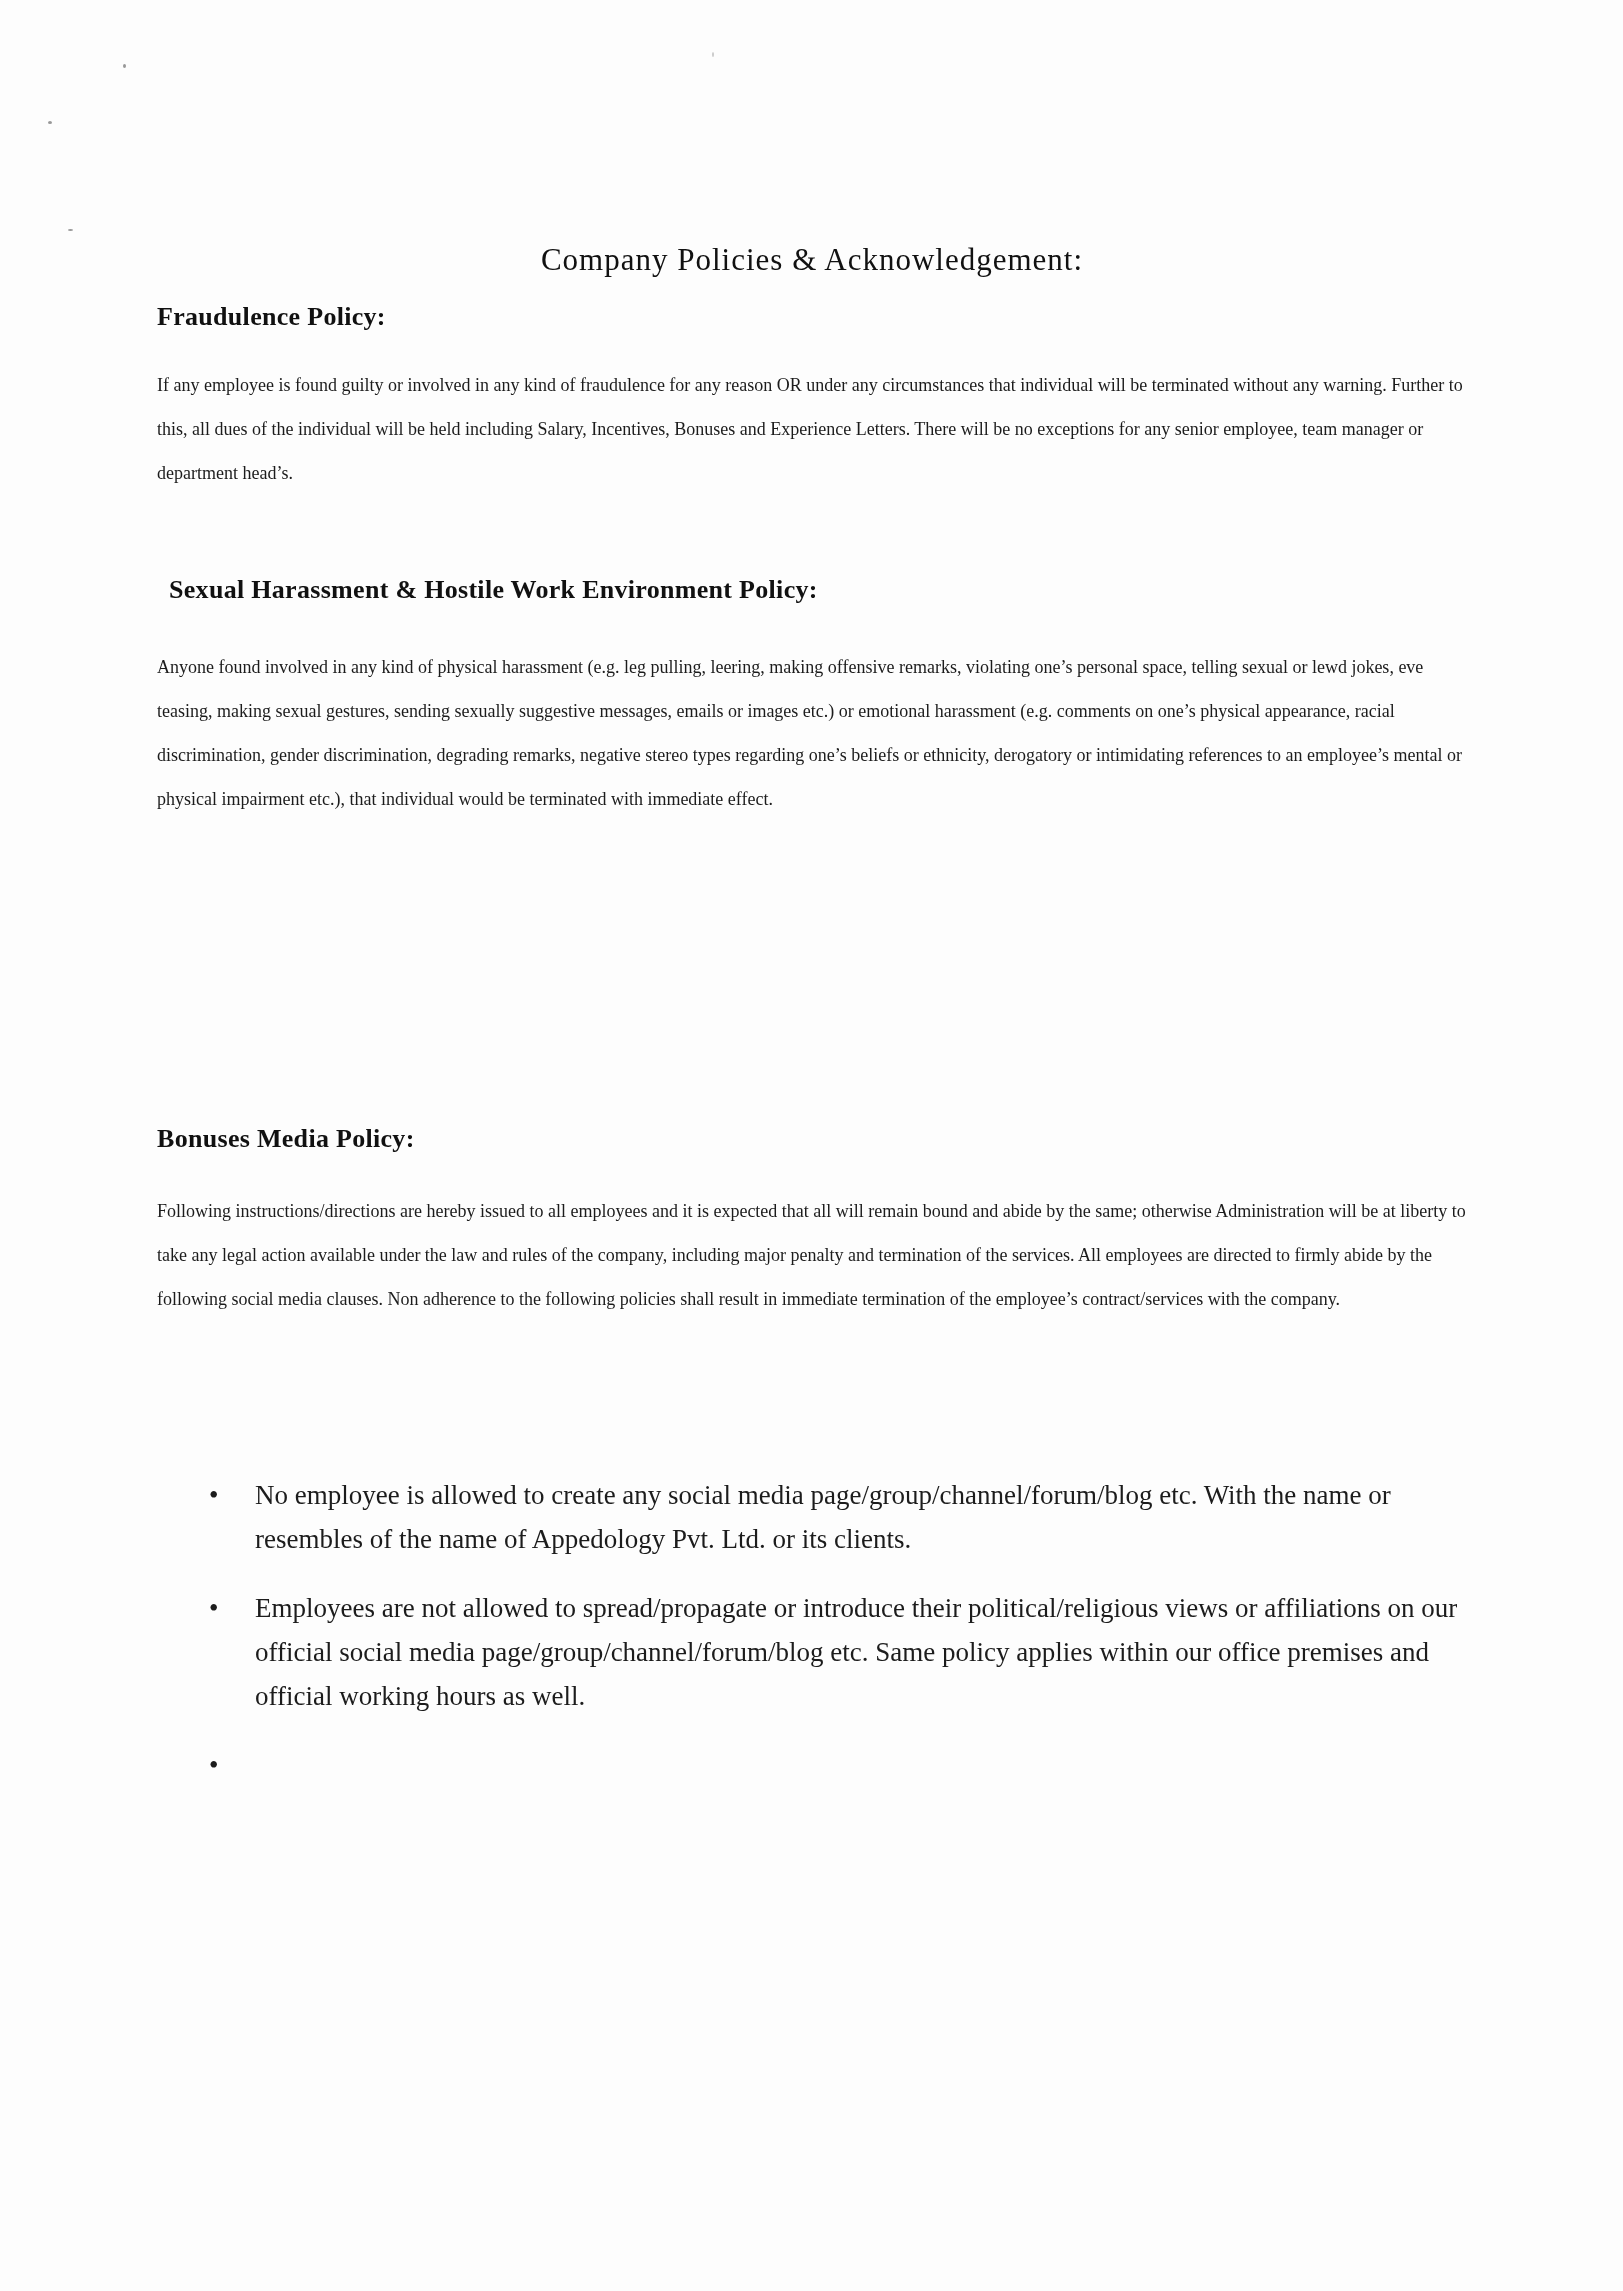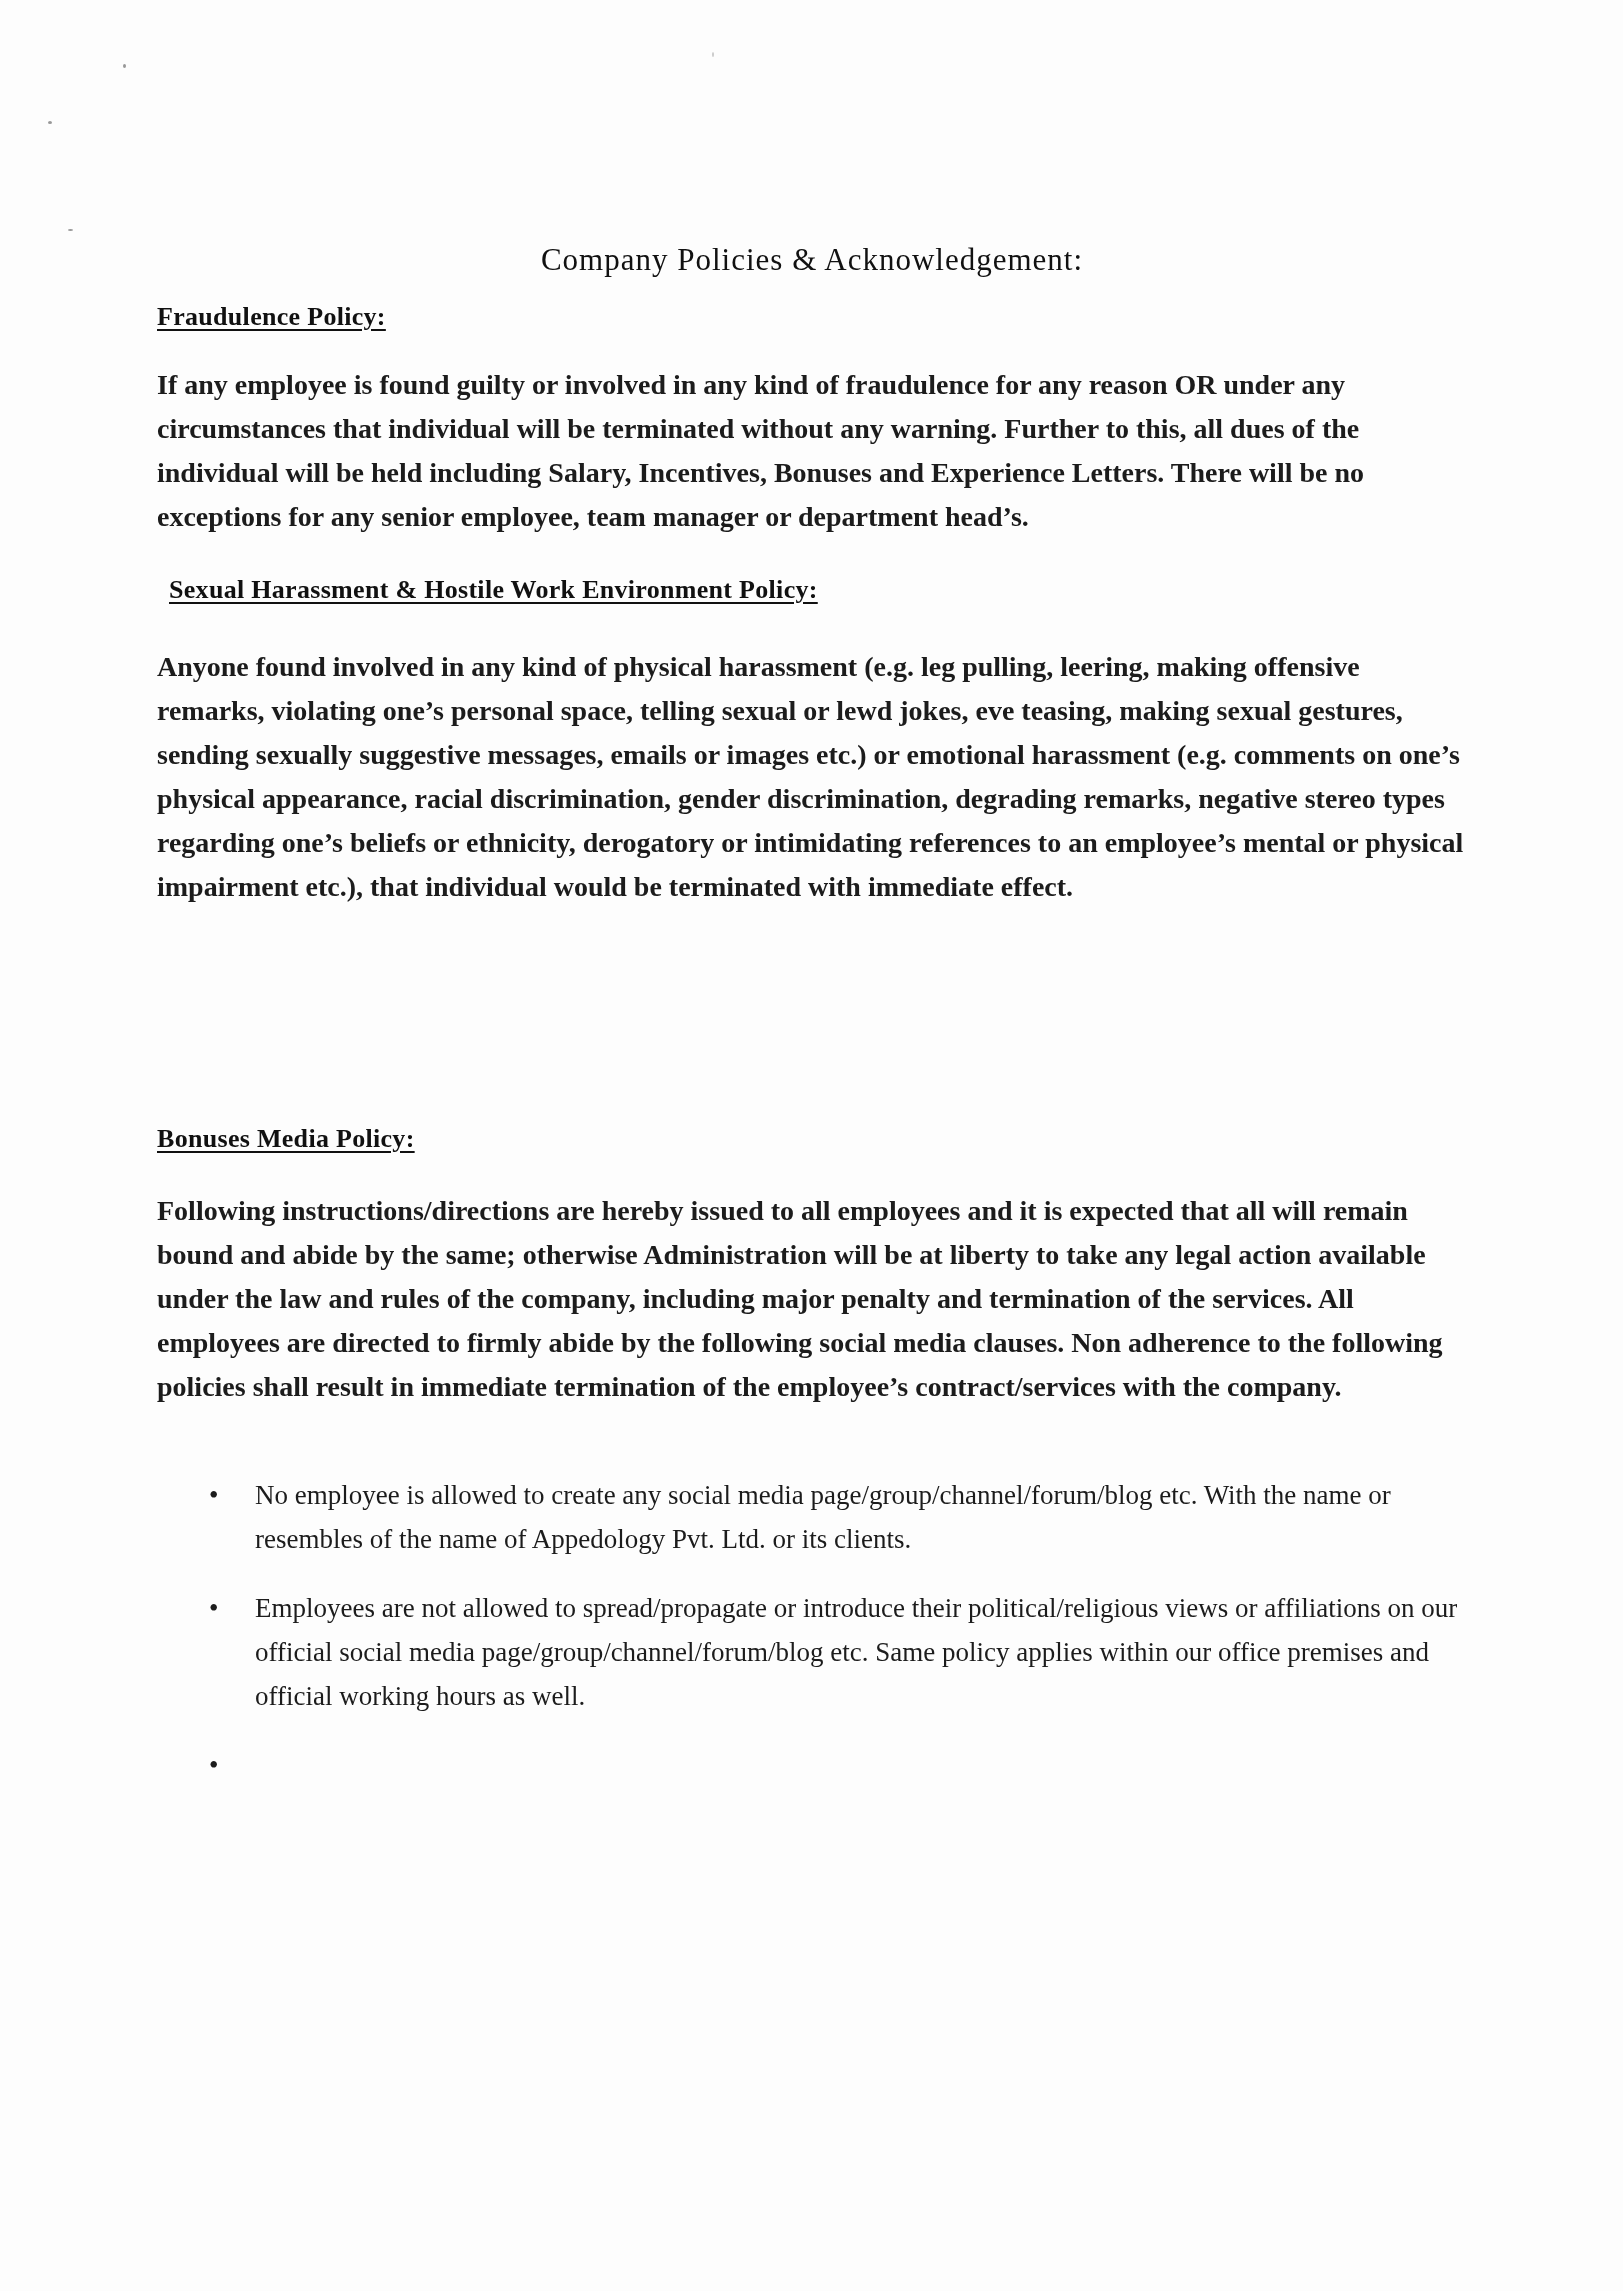--- a/index.html
+++ b/index.html
@@ -36,35 +36,33 @@
       font-size: 31px;
       letter-spacing: 1px;
       font-weight: normal;
       color: #111;
     }
     .heading {
       position: absolute;
       left: 157px;
       font-size: 26px;
       font-weight: bold;
-      text-decoration: underline;
       text-decoration-thickness: 2px;
       text-underline-offset: 4px;
       color: #111;
       letter-spacing: 0.3px;
     }
     .para {
       position: absolute;
       left: 157px;
       width: 1313px;
-      font-size: 28px;
+      font-size: 18px;
       line-height: 44px;
       color: #1c1c1c;
       margin: 0;
-      font-weight: bold;
     }
     .bullets {
       position: absolute;
       left: 157px;
       width: 1313px;
       margin: 0;
       padding: 0;
       list-style: none;
     }
     .bullets li {

